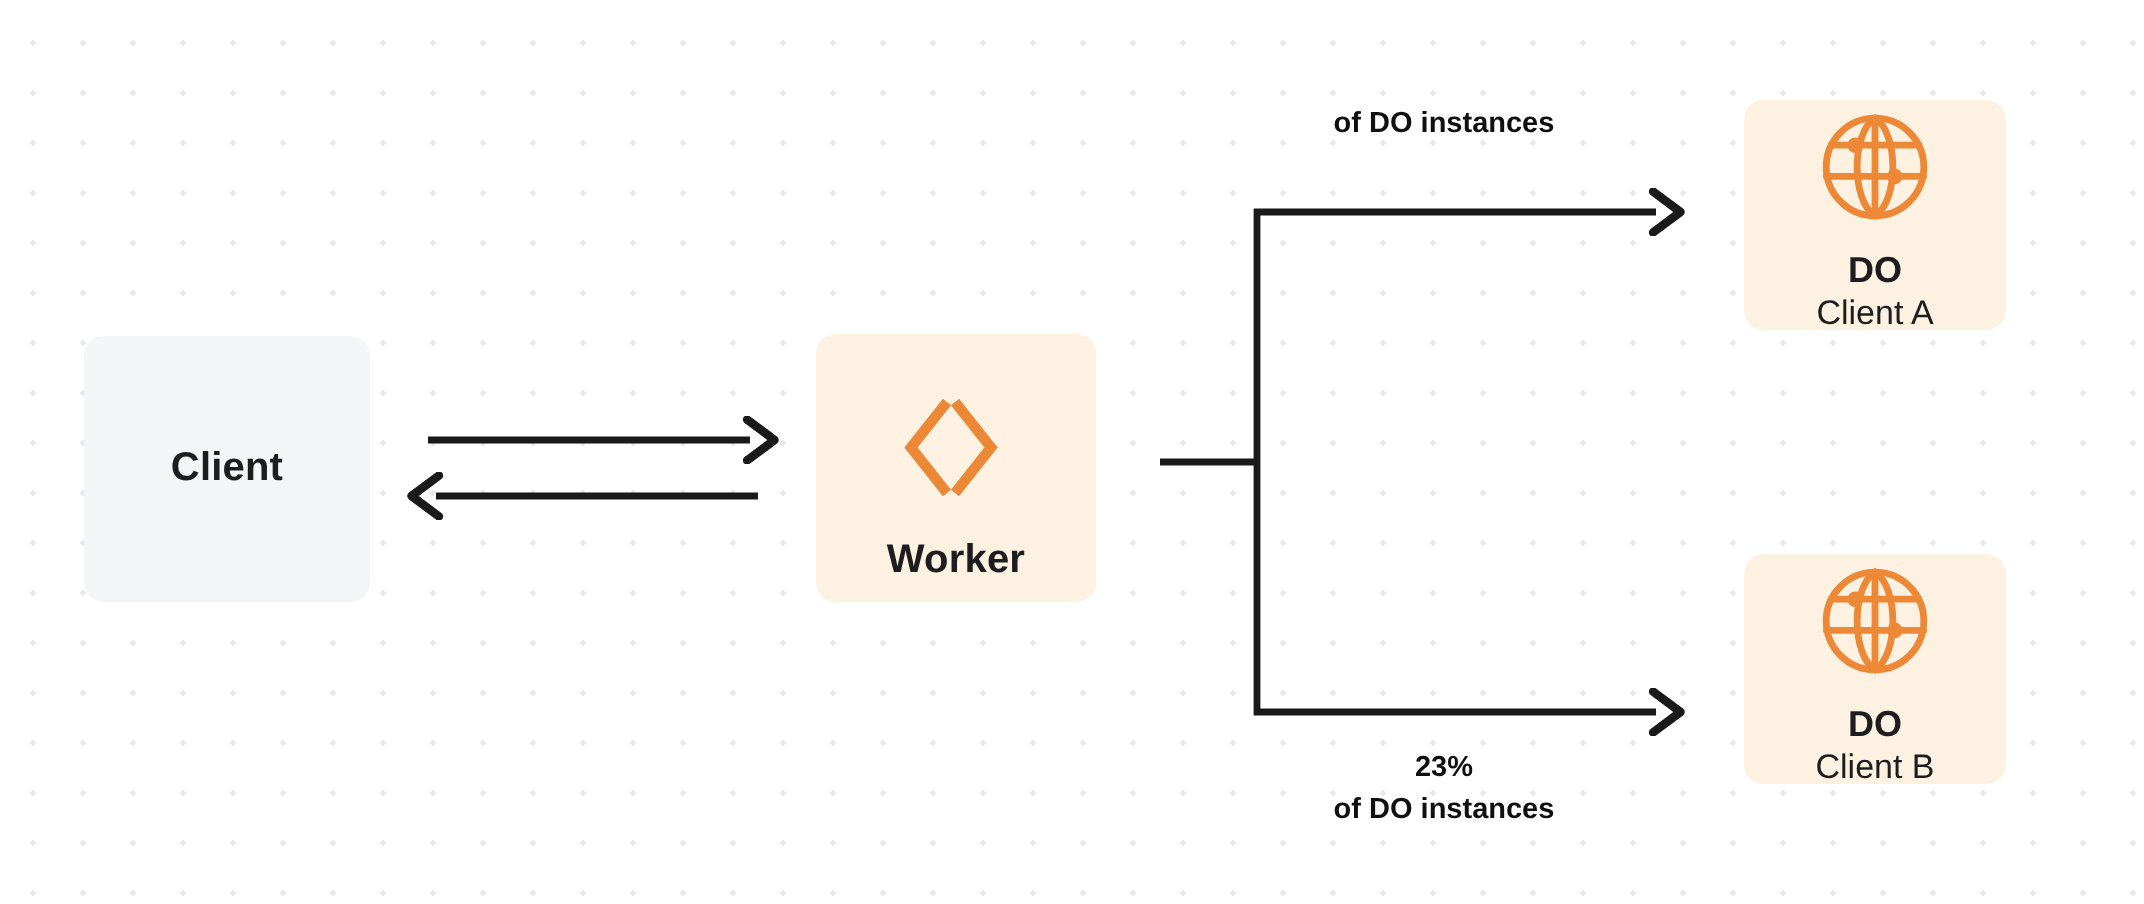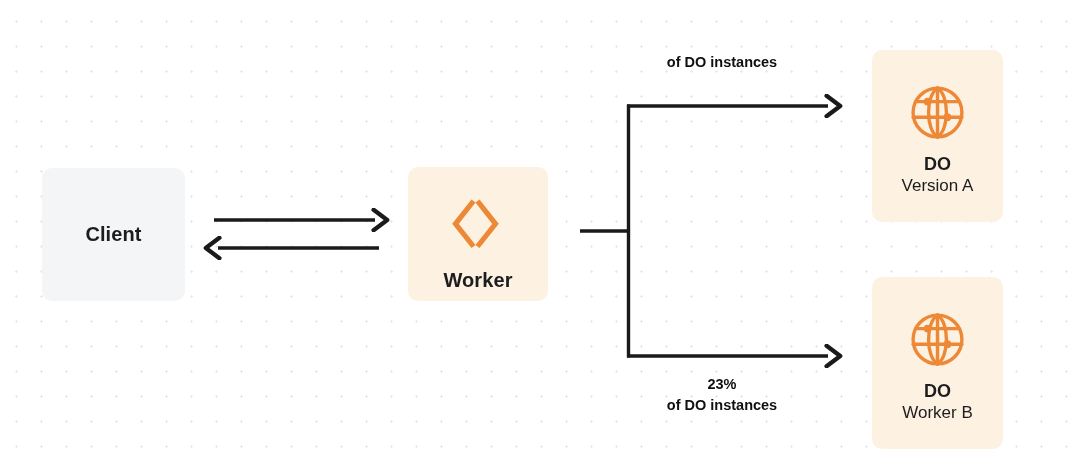--- a/index.html
+++ b/index.html
@@ -54,21 +54,21 @@
   .worker-label {
     font-size: 20px;
     font-weight: 700;
     color: #1d1d1f;
     letter-spacing: .1px;
   }
 
   
   .do-node {
     left: 872px;
-    width: 131px; height: 172px;
+    width: 131px; height: 115px;
     background: #fdf1e2;
     padding-top: 8px;
   }
   #do-node-a { top: 50px; }
   #do-node-b { top: 277px; }
   .do-icon { width: 57px; height: 57px; margin-bottom: 13px; }
   .do-title {
     font-size: 18px;
     font-weight: 700;
     color: #1d1d1f;
@@ -156,40 +156,40 @@
           <path d="M28.5 4.1 C16.6 11.5 16.6 45.5 28.5 52.9"></path>
           <path d="M28.5 4.1 C40.4 11.5 40.4 45.5 28.5 52.9"></path>
           <line x1="6.6" y1="17.6" x2="50.4" y2="17.6"></line>
           <line x1="4.2" y1="33.2" x2="52.8" y2="33.2"></line>
         </g>
         <circle cx="18.6" cy="17.6" r="3.9" fill="#ED8936"></circle>
         <circle cx="38.4" cy="33.2" r="3.9" fill="#ED8936"></circle>
       </svg>
     </span>
     <span class="do-title">DO</span>
-    <span class="do-version">Version A</span>
+    <span class="do-version">Client A</span>
   </div>
 
   <div id="do-node-b" class="node do-node">
     <span class="do-icon">
       <svg viewBox="0 0 57 57" width="57" height="57" aria-hidden="true">
         <g fill="none" stroke="#ED8936" stroke-width="3.4" stroke-linecap="round">
           <circle cx="28.5" cy="28.5" r="24.4"></circle>
           <line x1="28.5" y1="4.1" x2="28.5" y2="52.9"></line>
           <path d="M28.5 4.1 C16.6 11.5 16.6 45.5 28.5 52.9"></path>
           <path d="M28.5 4.1 C40.4 11.5 40.4 45.5 28.5 52.9"></path>
           <line x1="6.6" y1="17.6" x2="50.4" y2="17.6"></line>
           <line x1="4.2" y1="33.2" x2="52.8" y2="33.2"></line>
         </g>
         <circle cx="18.6" cy="17.6" r="3.9" fill="#ED8936"></circle>
         <circle cx="38.4" cy="33.2" r="3.9" fill="#ED8936"></circle>
       </svg>
     </span>
     <span class="do-title">DO</span>
-    <span class="do-version">Worker B</span>
+    <span class="do-version">Client B</span>
   </div>
 
   <div id="label-90" class="edge-label">
     <div>of DO instances</div>
   </div>
 
   <div id="label-10" class="edge-label">
     <div>23%</div>
     <div>of DO instances</div>
   </div>

